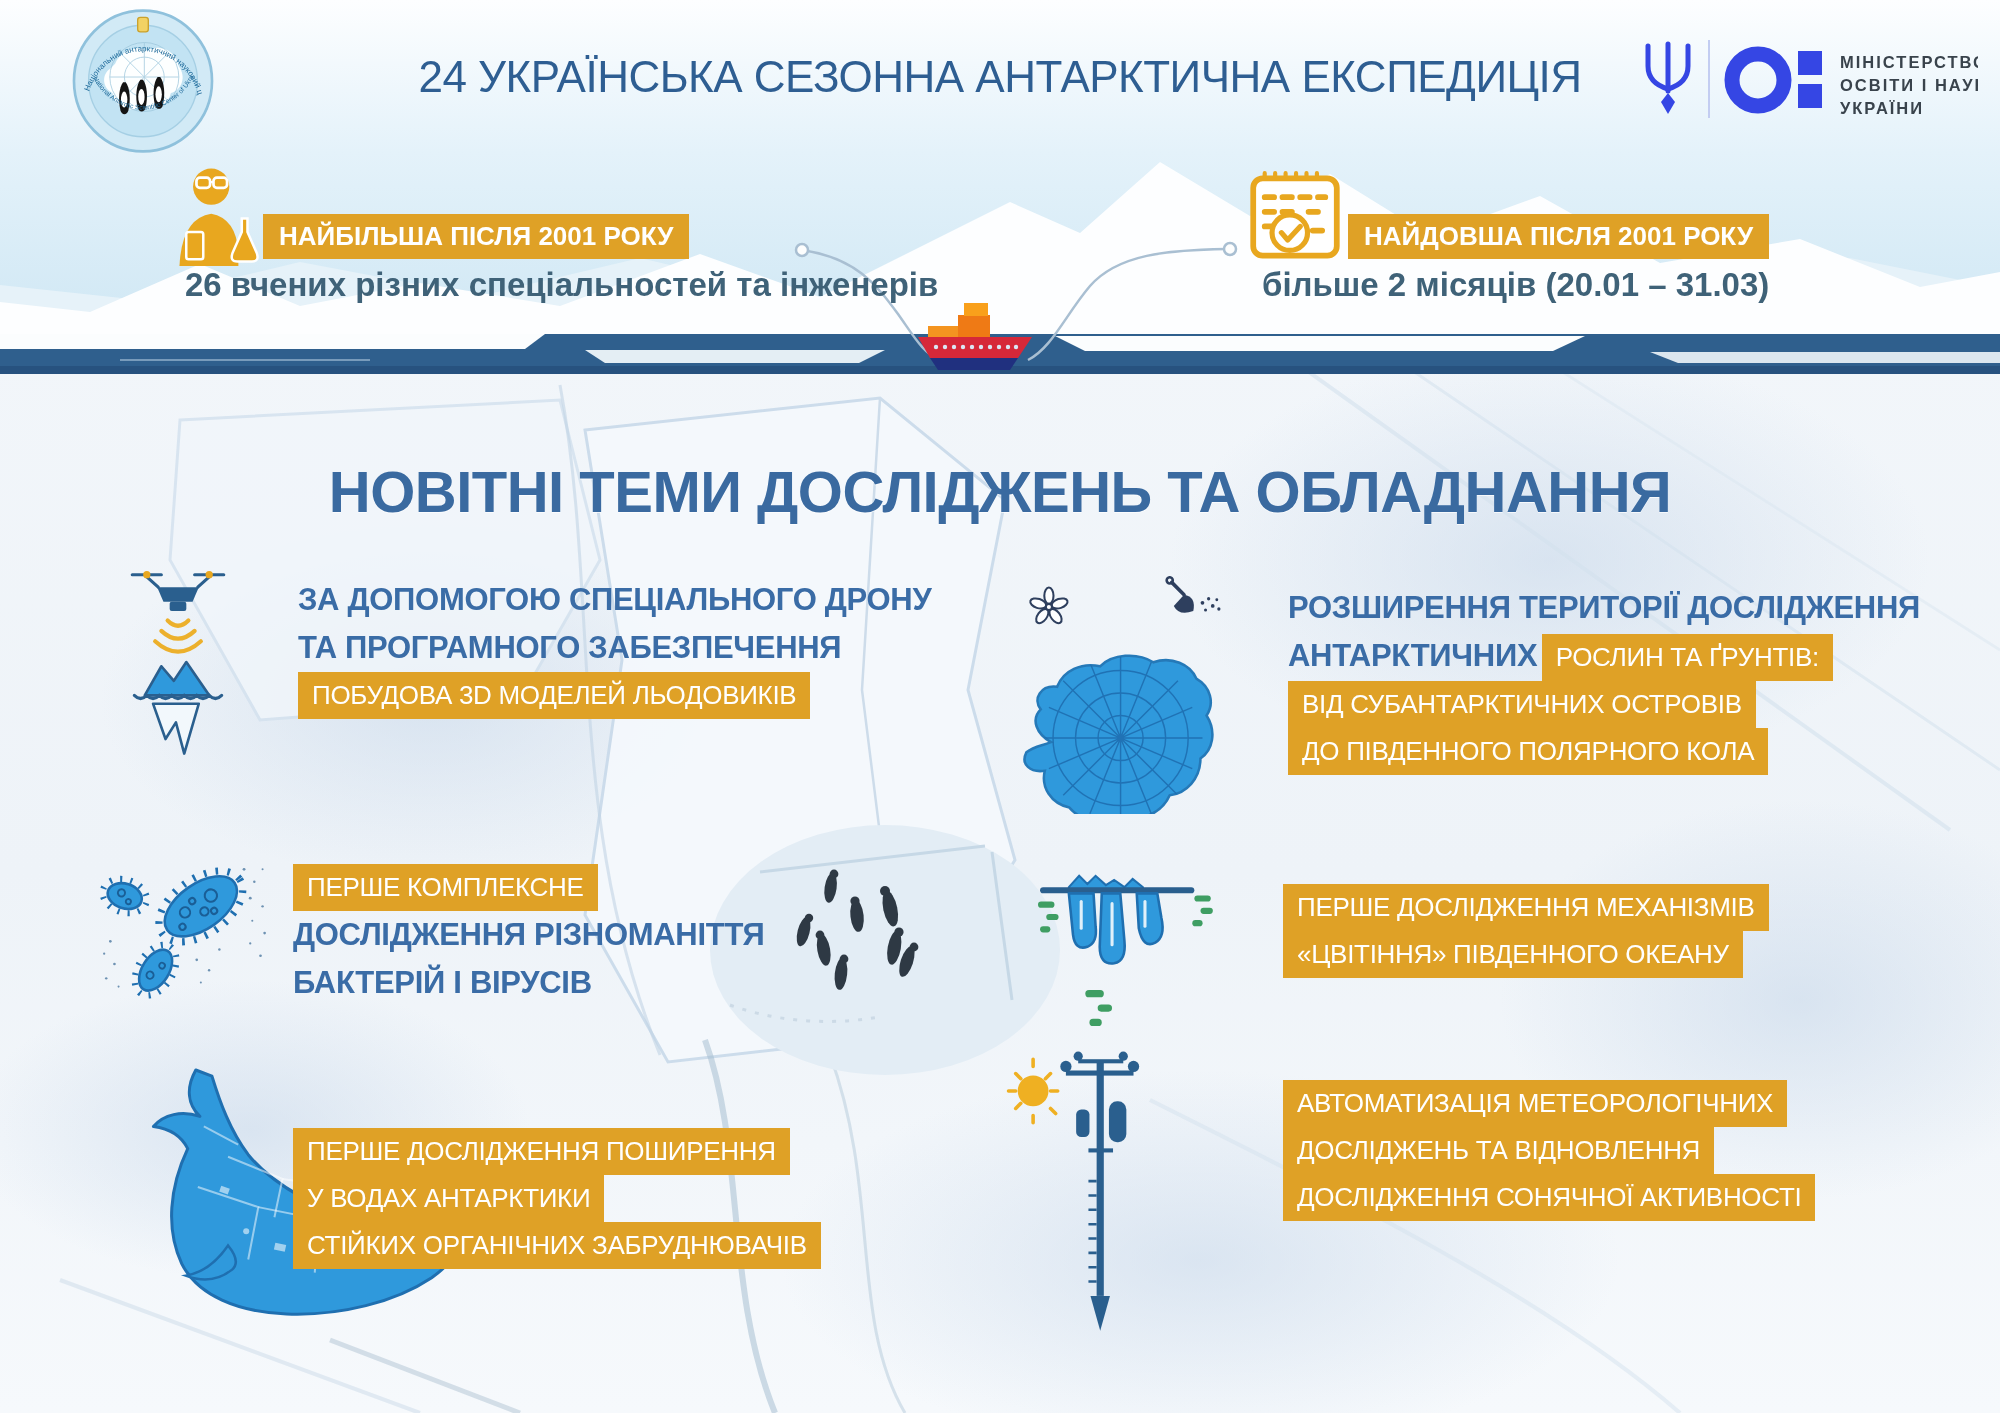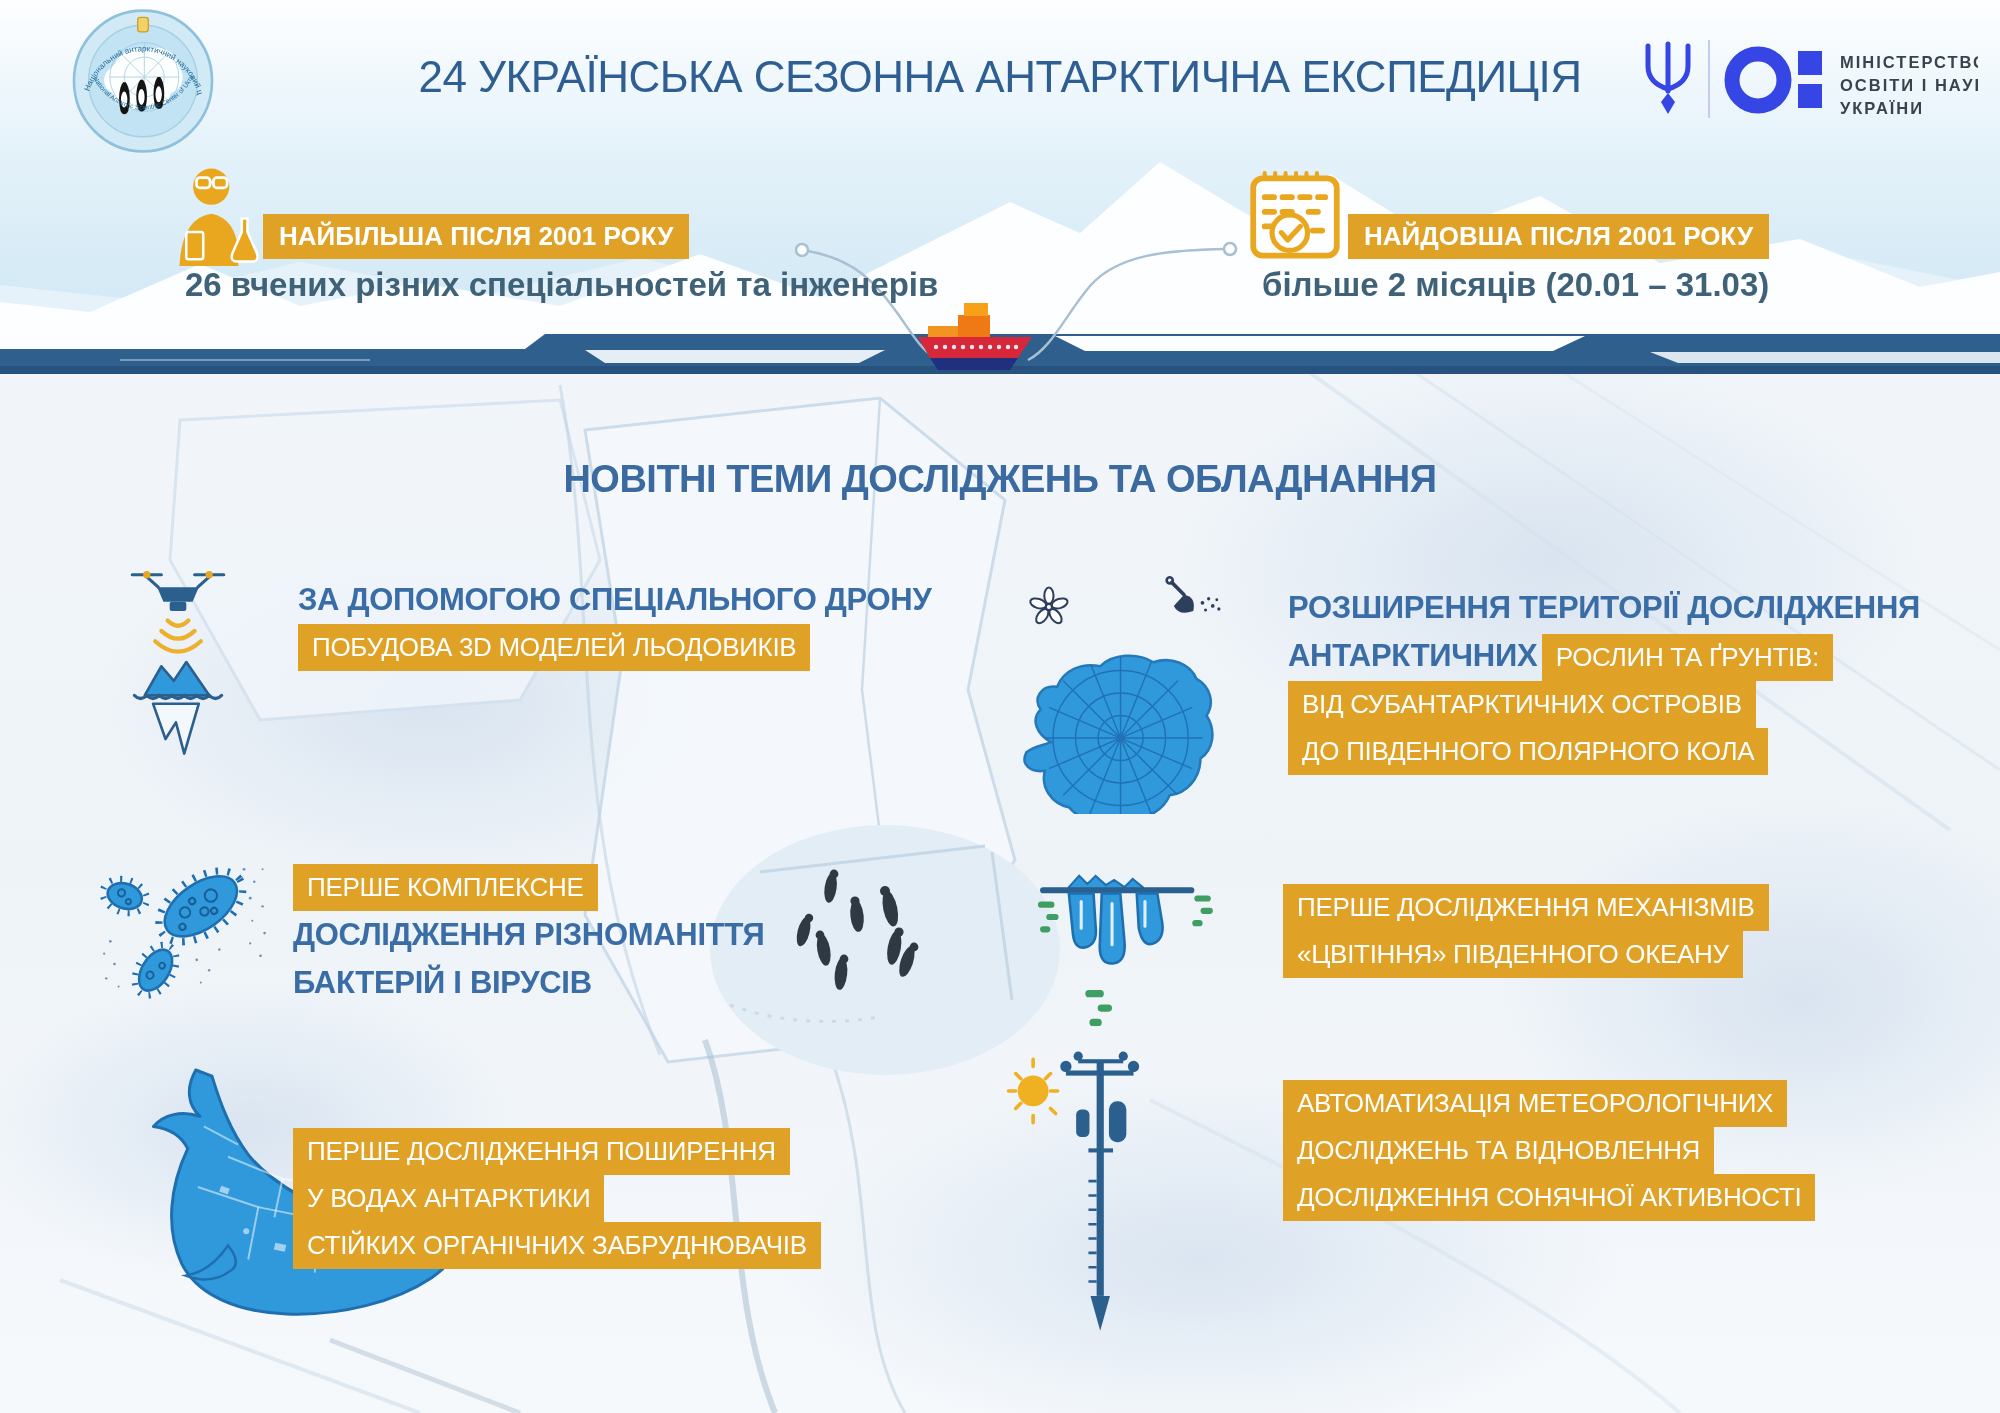--- a/index.html
+++ b/index.html
@@ -19,21 +19,21 @@
   }
   .abs{position:absolute;}
   #scene{position:absolute;left:0;top:0;}
   .expedition-title{
     position:absolute;left:0;top:52px;width:2000px;text-align:center;
     color:var(--header-blue);font-size:44px;font-weight:normal;letter-spacing:-0.5px;
     white-space:nowrap;
   }
   .section-title{
     position:absolute;left:0;top:458px;width:2000px;text-align:center;
-    color:#3a6aa0;font-size:38px;font-weight:bold;letter-spacing:-0.5px;
+    color:#3a6aa0;font-size:58px;font-weight:bold;letter-spacing:-0.5px;
     white-space:nowrap;text-shadow:0 1px 0 rgba(255,255,255,.7);
   }
   .stat-badge{
     position:absolute;background:var(--gold);color:#fff;
     font-size:26px;font-weight:bold;padding:7px 16px;white-space:nowrap;
   }
   .stat-caption{
     position:absolute;color:var(--teal);font-size:33px;font-weight:bold;white-space:nowrap;
   }
   .topic{position:absolute;}
@@ -283,20 +283,21 @@
     <path d="M34,66 q16,15 32,0"></path>
     <path d="M28,76 q22,20 44,0"></path>
   </g>
   <path d="M18,128 L34,100 L46,114 L58,96 L80,128 Z" fill="#2f99dc" stroke="#2a5f8e" stroke-width="2.5" stroke-linejoin="round"></path>
   <path d="M8,128 q6,6 12,0 q6,6 12,0 q6,6 12,0 q6,6 12,0 q6,6 12,0 q6,6 12,0 q6,6 12,0" fill="none" stroke="#2a5f8e" stroke-width="3" stroke-linecap="round"></path>
   <path d="M26,136 L38,170 L48,154 L56,184 L70,136 Z" fill="#f2f8fc" stroke="#2a5f8e" stroke-width="2.5" stroke-linejoin="round"></path>
 </svg>
 
 <section class="topic" style="left:298px;top:576px">
   <div class="tline"><span class="plain">ЗА ДОПОМОГОЮ СПЕЦІАЛЬНОГО ДРОНУ</span></div>
+  <div class="tline"><span class="plain">ТА ПРОГРАМНОГО ЗАБЕЗПЕЧЕННЯ</span></div>
   <div class="tline"><span class="hl">ПОБУДОВА 3D МОДЕЛЕЙ ЛЬОДОВИКІВ</span></div>
 </section>
 
 <svg class="abs" style="left:1010px;top:576px" width="215" height="238" viewBox="0 0 210 232">
   <g transform="translate(38,30)" stroke="#2e3f5e" stroke-width="2" fill="#fdfeff">
     <ellipse cx="0" cy="-11" rx="4.5" ry="8"></ellipse>
     <ellipse cx="0" cy="-11" rx="4.5" ry="8" transform="rotate(72)"></ellipse>
     <ellipse cx="0" cy="-11" rx="4.5" ry="8" transform="rotate(144)"></ellipse>
     <ellipse cx="0" cy="-11" rx="4.5" ry="8" transform="rotate(216)"></ellipse>
     <ellipse cx="0" cy="-11" rx="4.5" ry="8" transform="rotate(288)"></ellipse>

